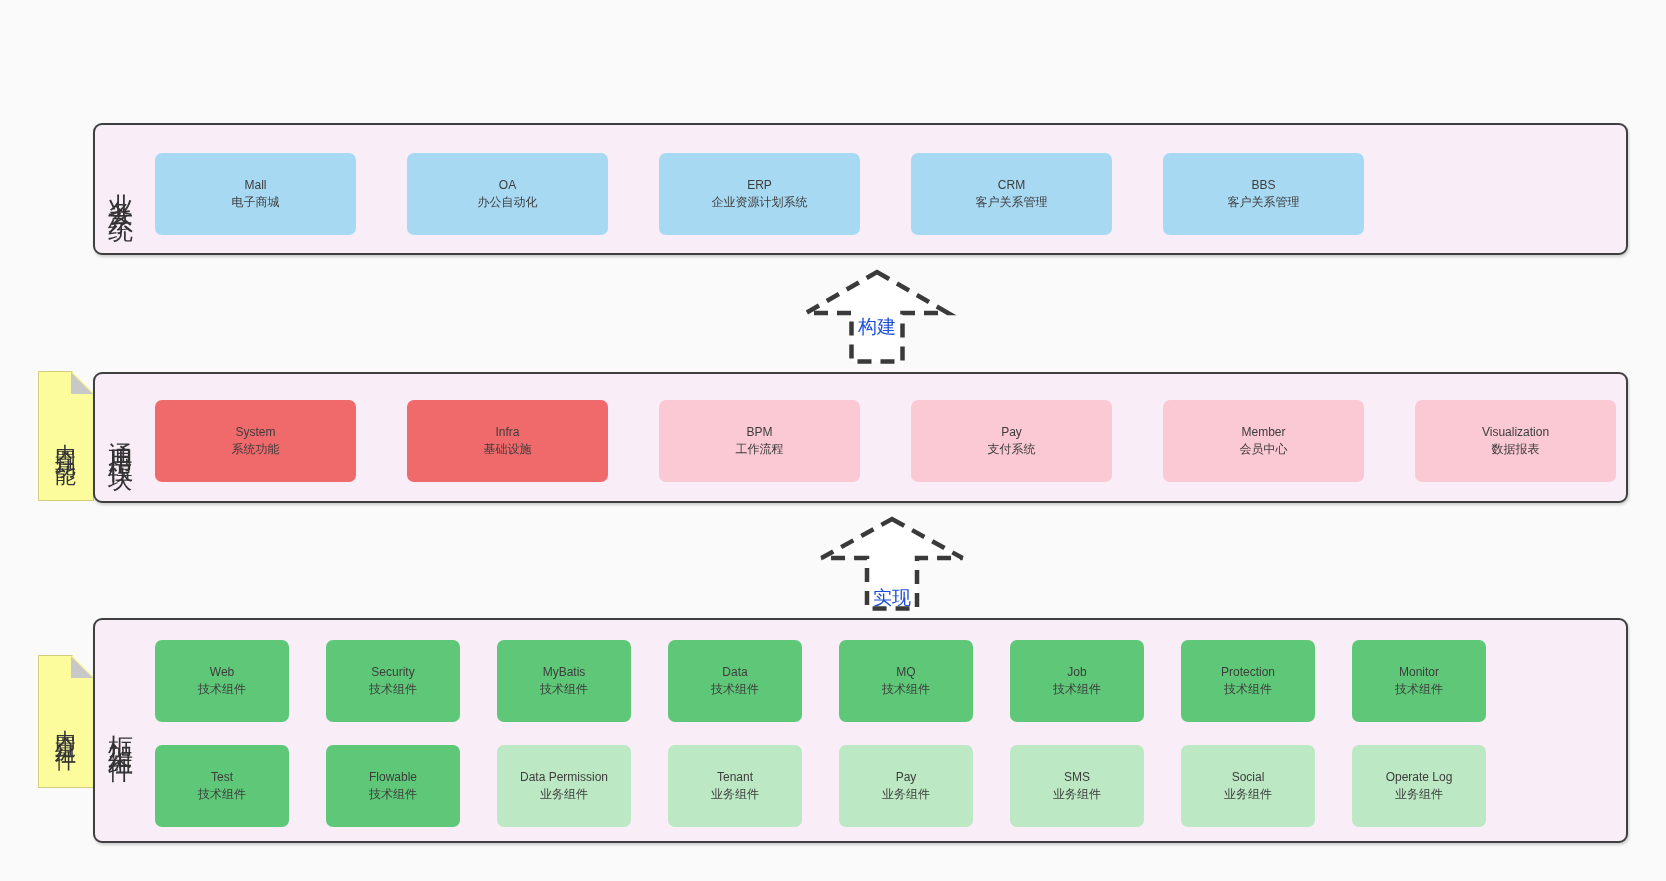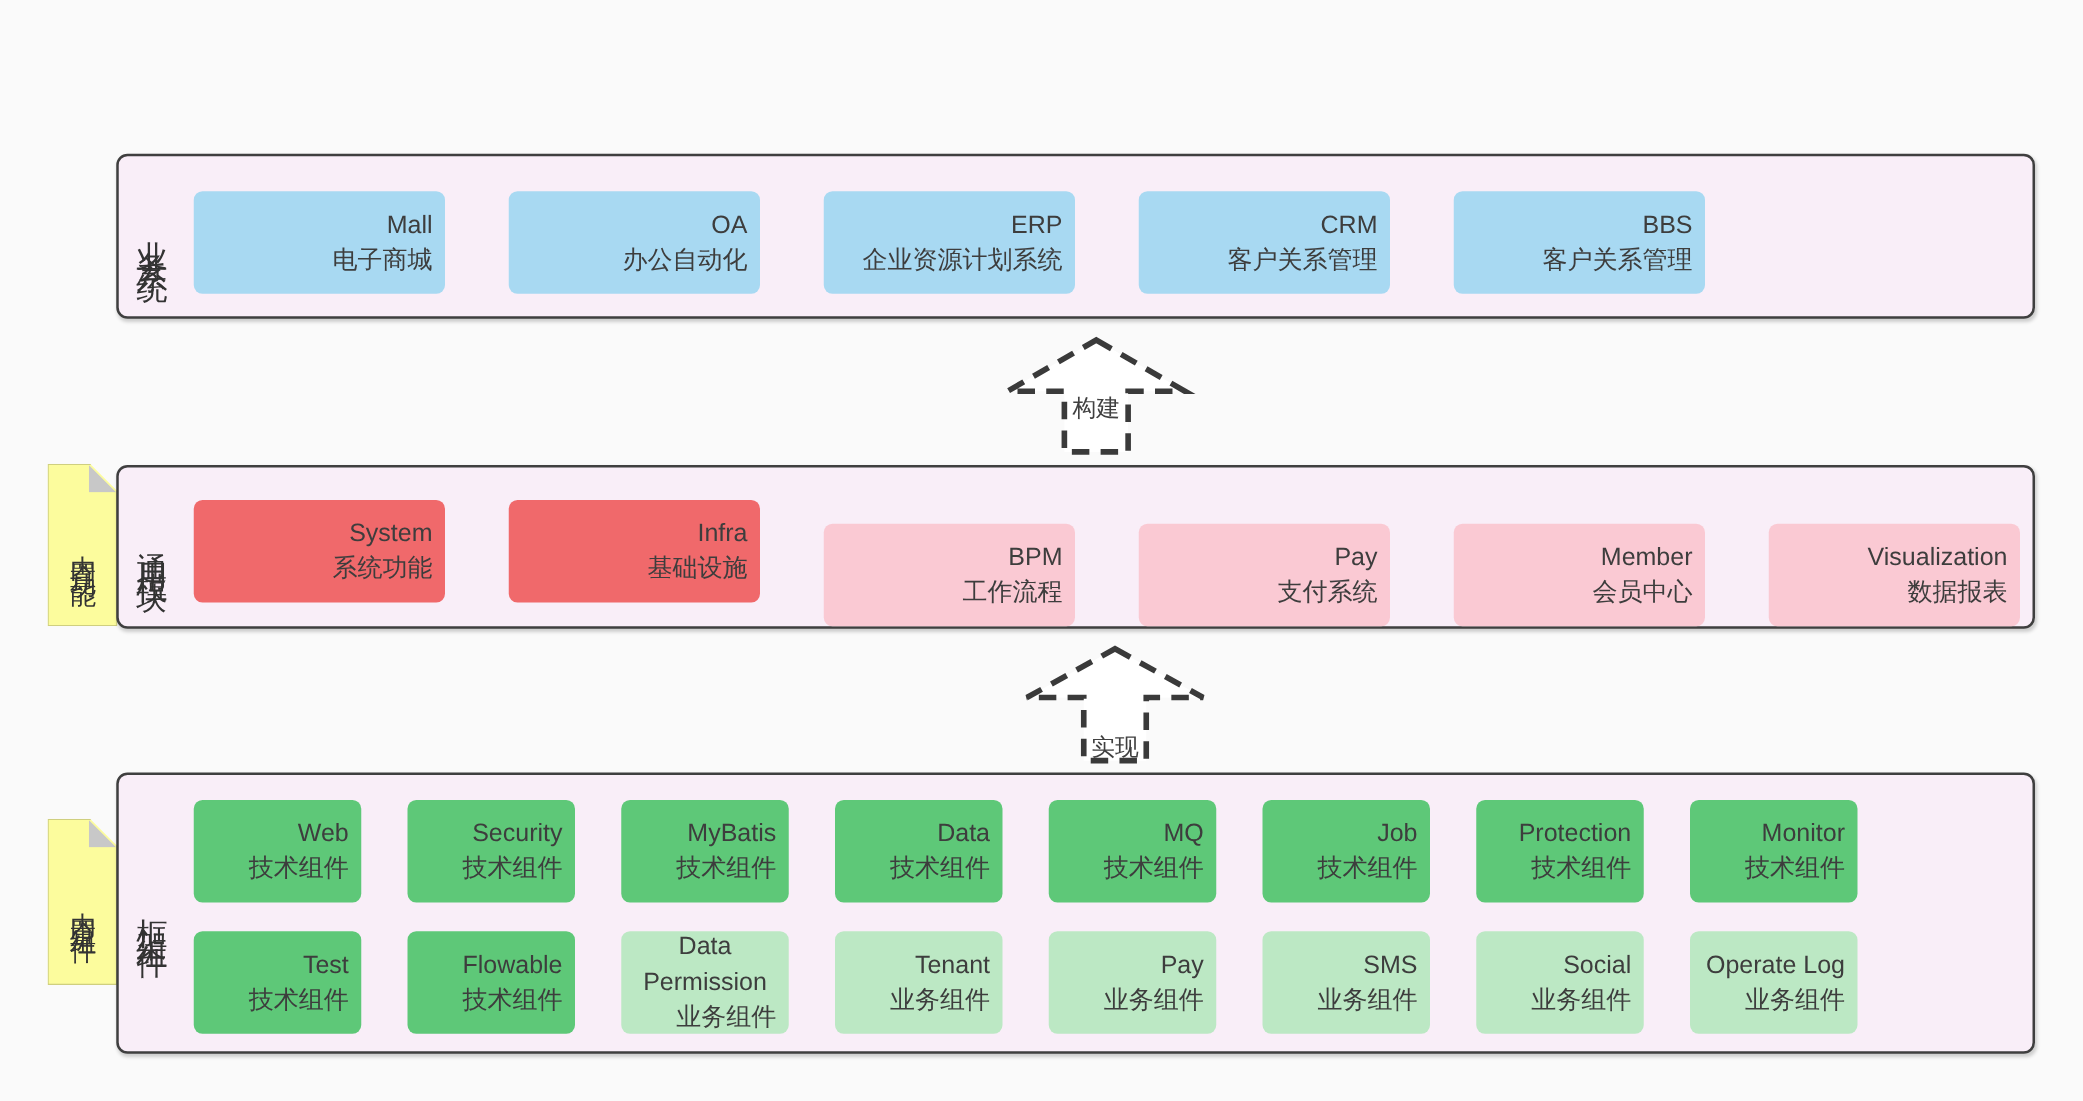--- a/index.html
+++ b/index.html
@@ -22,28 +22,28 @@
     position:absolute;left:13px;top:50%;transform:translateY(-50%);
     writing-mode:vertical-rl;text-orientation:upright;
     font-size:25px;letter-spacing:8px;line-height:1;color:#333;
     white-space:nowrap;
   }
   .box-row{position:absolute;display:flex;}
   .row-wide{left:60px;gap:51px;}
   .row-narrow{left:60px;gap:37px;}
   .box{
     height:82px;border-radius:7px;display:flex;flex-direction:column;
-    align-items:flex-end;justify-content:center;text-align:center;
-    font-size:20px;line-height:1.42;padding:0 10px;box-sizing:border-box;
+    align-items:center;justify-content:center;text-align:center;
+    font-size:12px;line-height:1.42;padding:0 10px;box-sizing:border-box;
   }
   .row-wide .box{width:201px;}
   .row-narrow .box{width:134px;}
   .box.blue{background:var(--box-blue,#a8d9f2);}
   .box.red{background:var(--box-red,#f0696b);}
-  .box.pink{background:var(--box-pink,#fac9d3);margin-top:19px;}
+  .box.pink{background:var(--box-pink,#fac9d3);}
   .box.green{background:var(--box-green,#5ec878);}
   .box.green-light{background:var(--box-green-light,#bce8c4);}
   .note{
     position:absolute;left:38px;width:56px;box-sizing:border-box;z-index:1;
     background:var(--note-fill,#fcfc9d);
     border:1px solid #cfcf7f;
     clip-path:polygon(0 0, calc(100% - 22px) 0, 100% 22px, 100% 100%, 0 100%);
   }
   .note-fold{
     position:absolute;top:0;right:0;width:22px;height:22px;
@@ -56,21 +56,21 @@
     font-size:21px;letter-spacing:7px;line-height:1;color:#333;white-space:nowrap;
   }
   .arrow{position:absolute;z-index:1;}
   .arrow svg{display:block;}
   .arrow-shape{
     fill:#ffffff;stroke:#3a3a3a;stroke-width:4.5;
     stroke-dasharray:14 9;stroke-linejoin:miter;
   }
   .arrow-label{
     position:absolute;width:80px;text-align:center;
-    font-size:19px;color:#404040;z-index:3;
+    font-size:19px;color:#1d4ed8;z-index:3;
   }
 </style>
 </head>
 <body>
 
 <div class="canvas">
 
   <div class="panel" style="top:123px;height:132px;">
     <div class="panel-label">业务系统</div>
     <div class="box-row row-wide" style="top:28px;">

